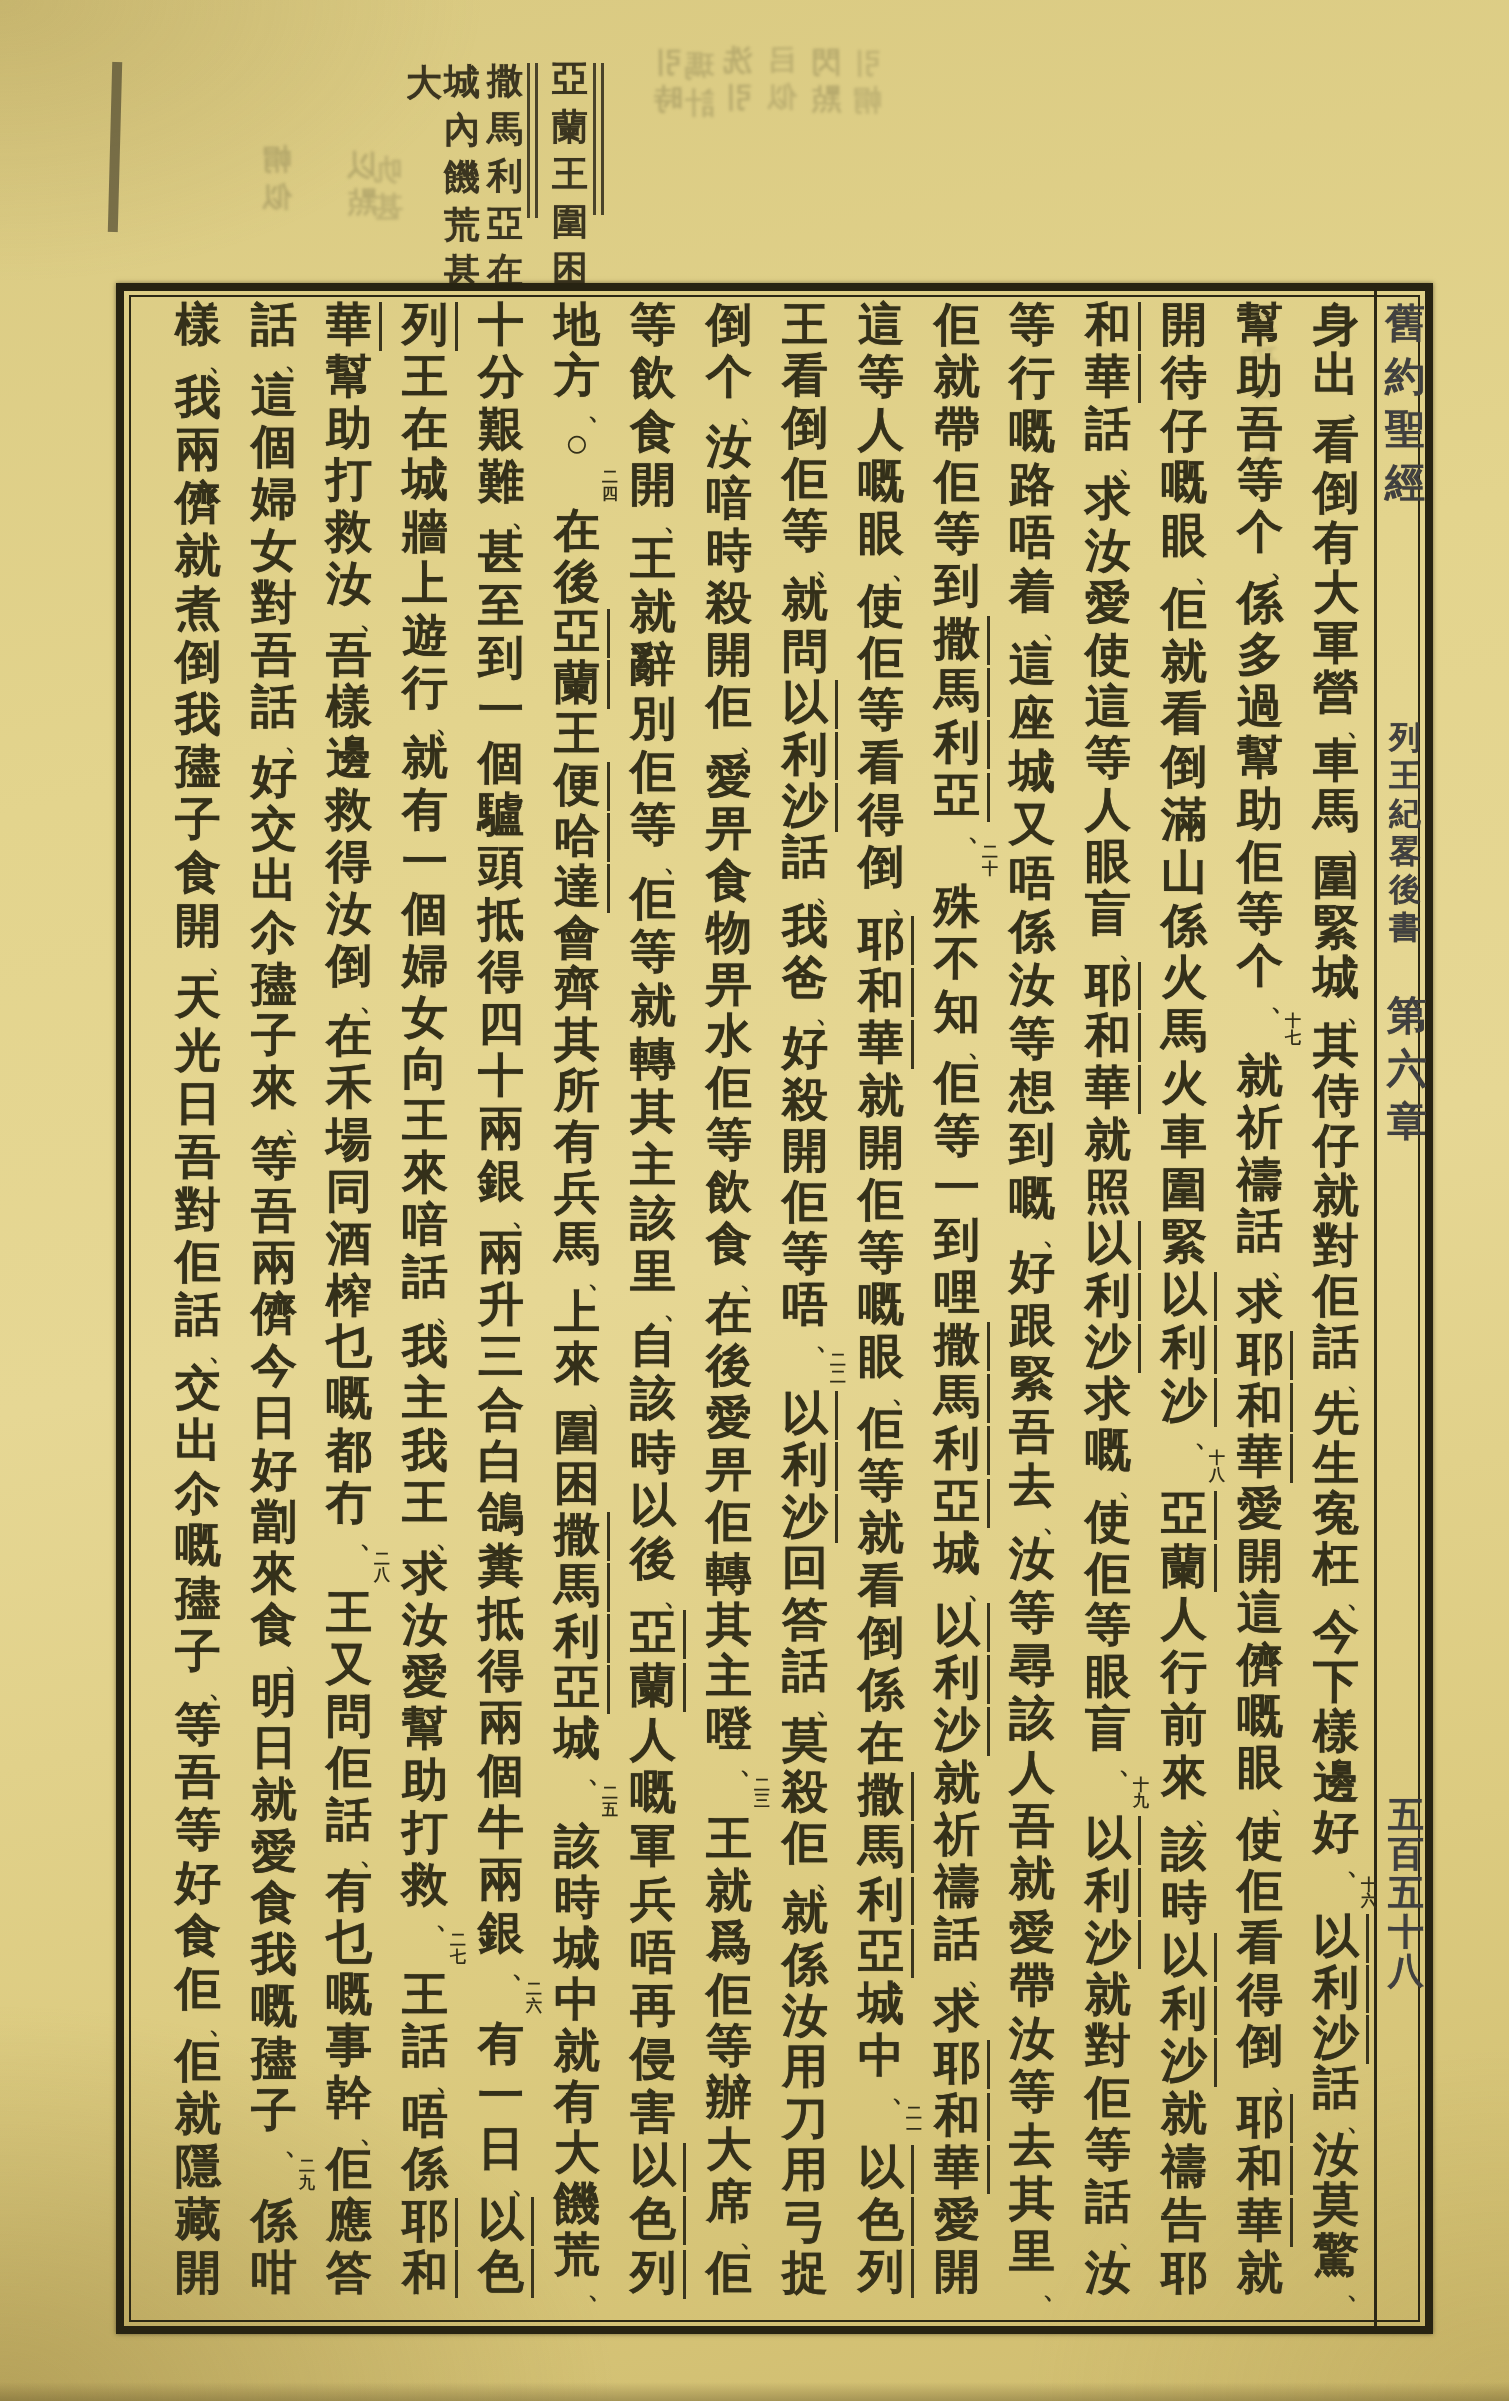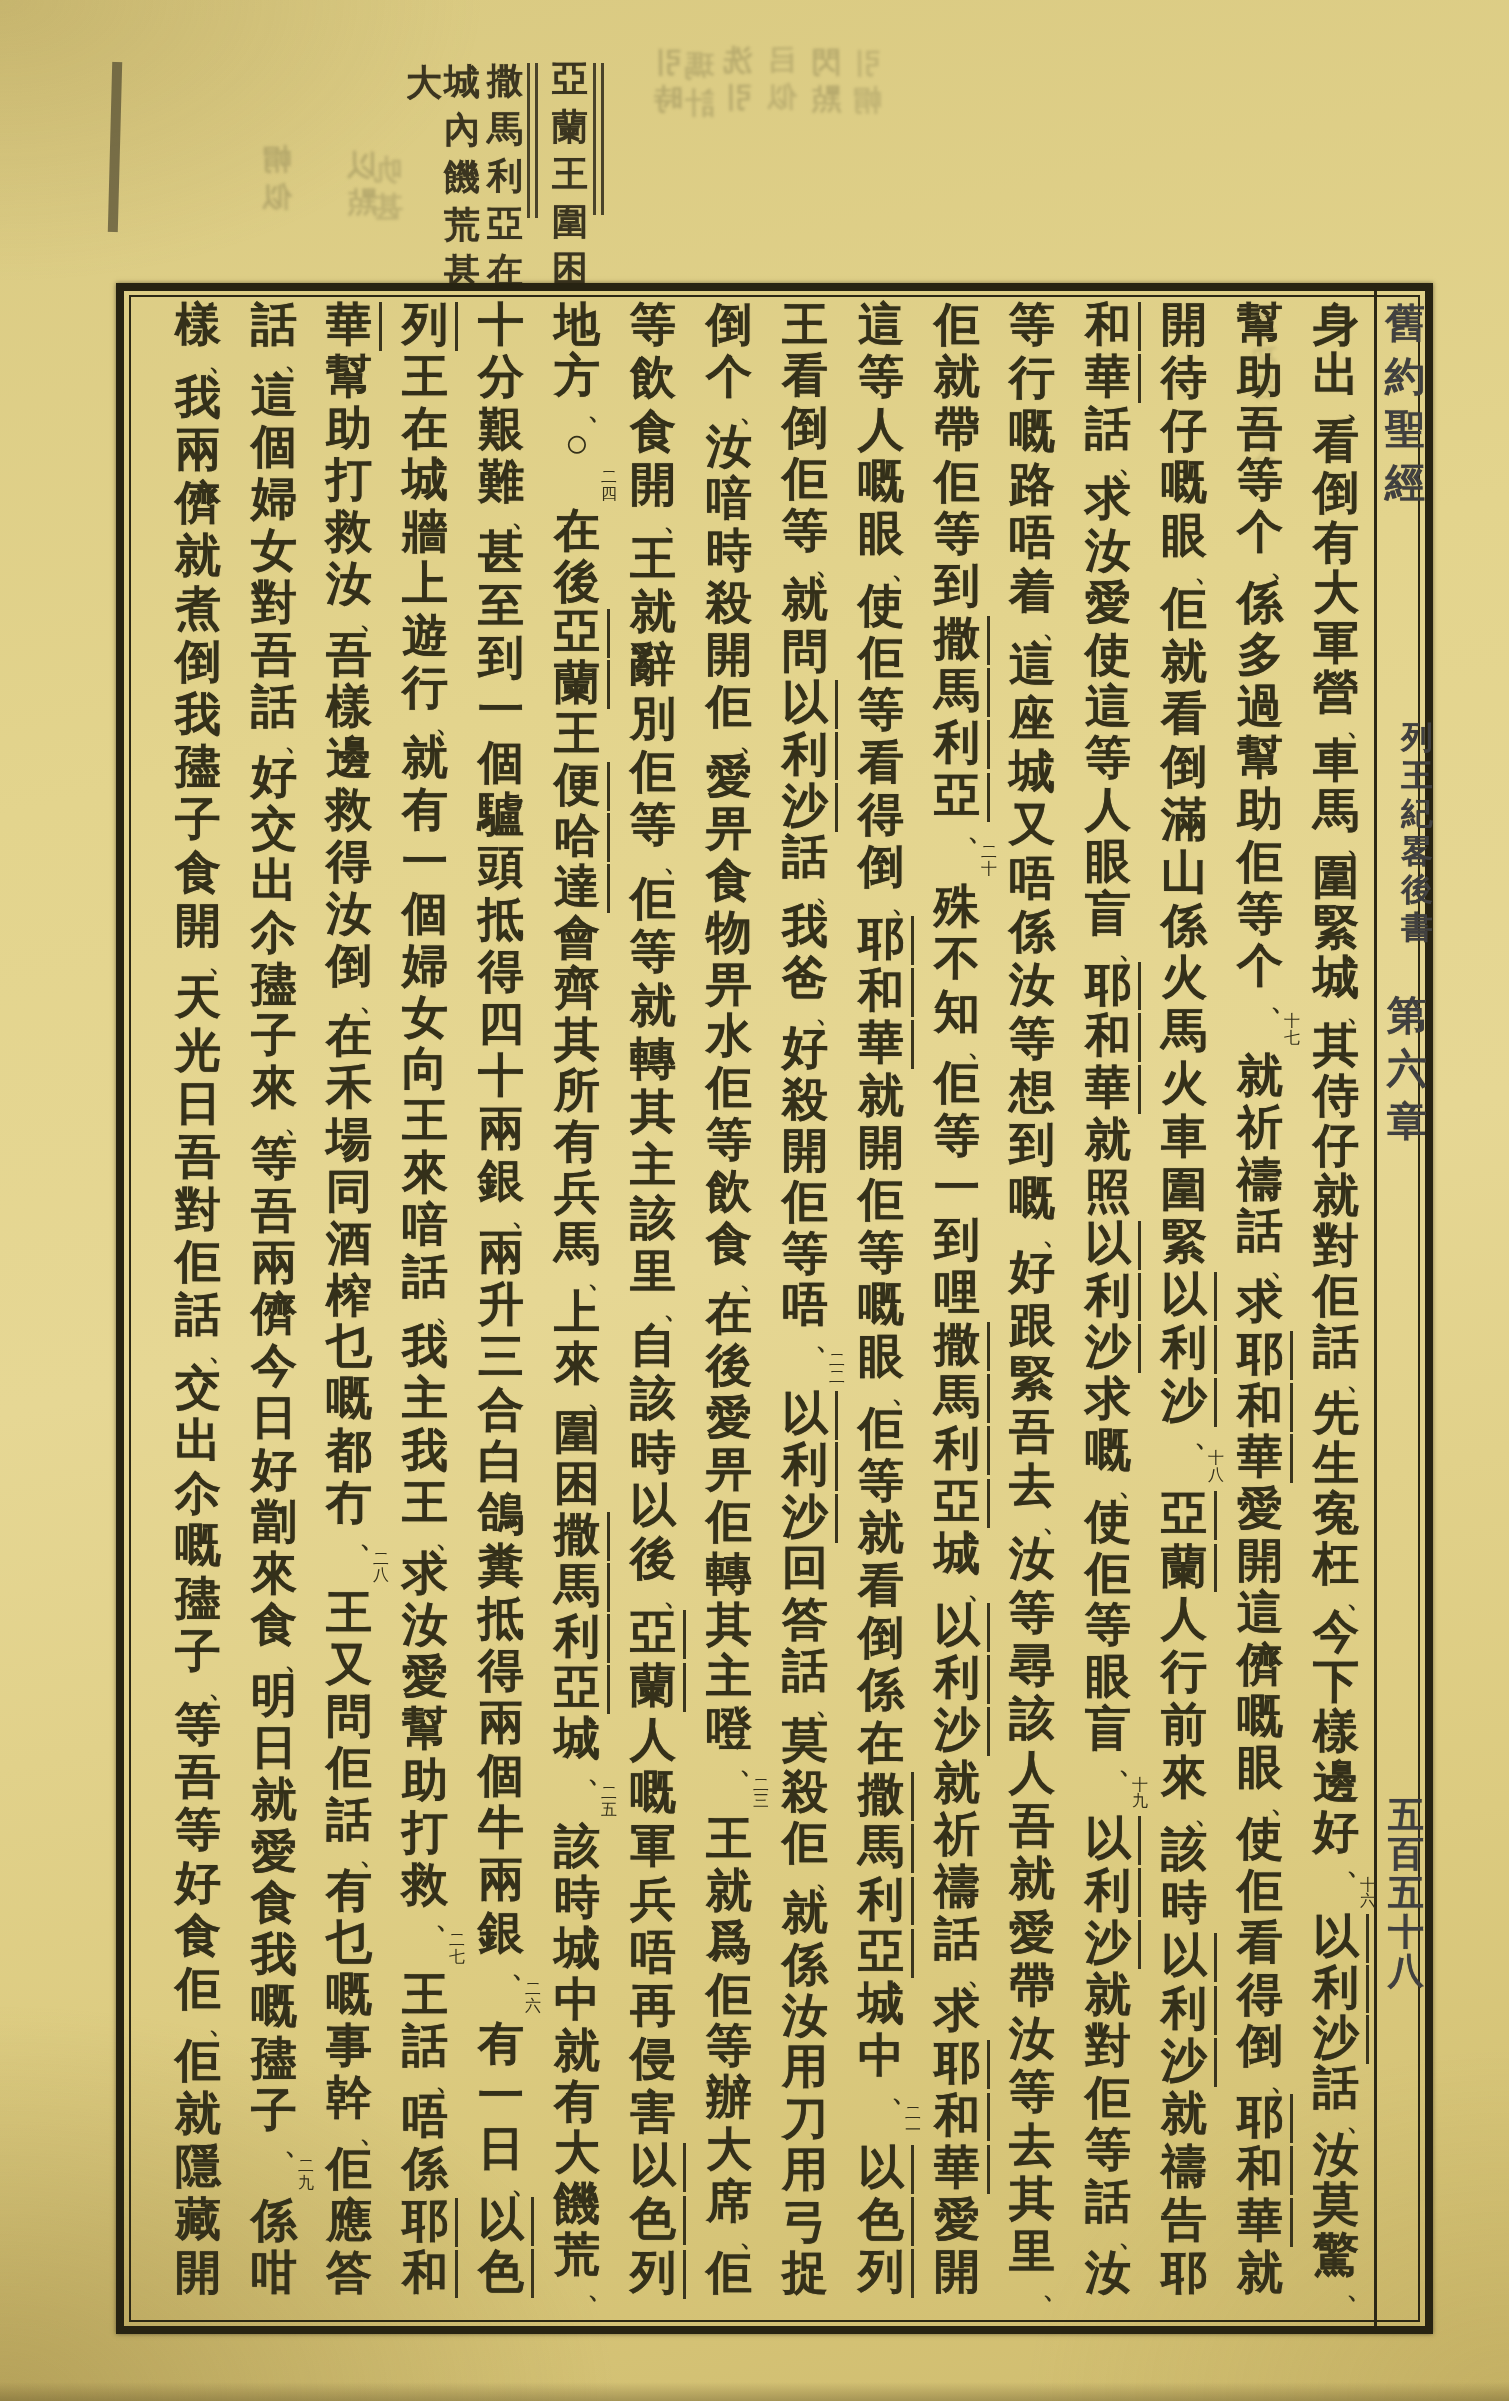--- a/index.html
+++ b/index.html
@@ -29,29 +29,29 @@
   }
   
   .col{
     position:absolute;top:302px;height:1994px;width:76px;
     display:flex;flex-direction:column;justify-content:space-between;align-items:center;
     color:#34301a;font-weight:700;
   }
   .ch{font-size:46px;line-height:1;height:46px;text-shadow:0 0 0.7px rgba(52,48,26,.75);}
   .p{font-size:26px;height:13px;line-height:13px;align-self:flex-end;margin-right:1.5px;}
   .v{width:17.6px;font-size:16px;line-height:1.05;align-self:flex-end;margin-right:-2.9px;
-     text-align:center;word-break:break-all;font-weight:400;}
+     text-align:right;word-break:break-all;font-weight:700;}
   .ring{font-size:41px;height:42px;line-height:42px;}
   .pn{position:relative;}
   .pn::after{content:"";position:absolute;right:-10.3px;top:0;bottom:-2.9px;width:2.9px;background:#3a351e;}
   
   .vstack{position:absolute;display:block;color:#404040;font-weight:700;
           word-break:break-all;text-align:center;text-shadow:0 0 0.7px rgba(52,48,26,.7);}
   #book-title{left:1384px;top:297px;width:42px;font-size:40px;line-height:53px;}
-  #section-title{left:1388px;top:719px;width:34px;font-size:31.5px;line-height:38px;margin-left:12px;}
+  #section-title{left:1388px;top:719px;width:34px;font-size:31.5px;line-height:38px;}
   #chapter-title{left:1387px;top:989px;width:37px;font-size:40px;line-height:53px;}
   #page-number{left:1388px;top:1796px;width:35px;font-size:36px;line-height:39px;}
   
   .hcol{position:absolute;display:flex;flex-direction:column;align-items:center;
         width:42px;color:#3b3520;font-weight:700;}
   .hcol .ch{font-size:36px;height:38px;line-height:38px;margin-bottom:9.5px;text-shadow:0 0 0.7px rgba(59,53,32,.6);}
   #hcol-0{left:549px;top:60px;}
   #hcol-1{left:484px;top:62px;}
   #hcol-2{left:441px;top:63px;}
   #hcol-3{left:403px;top:64px;}

